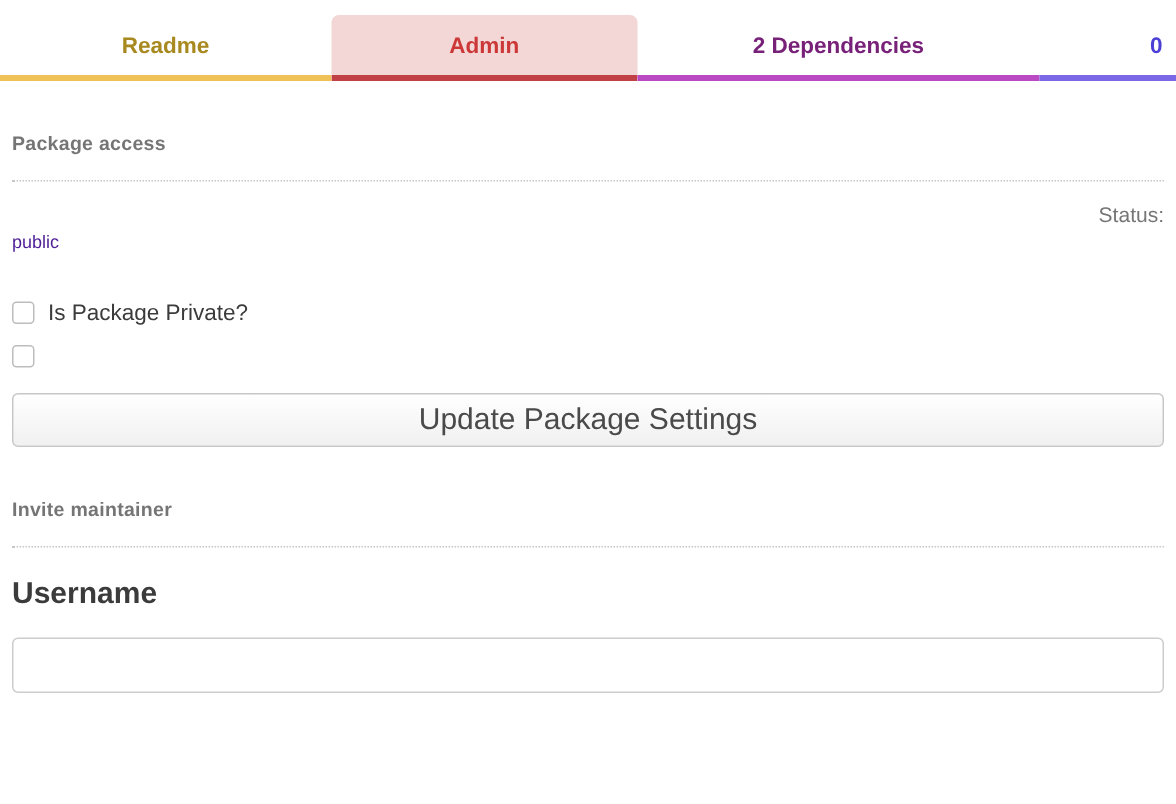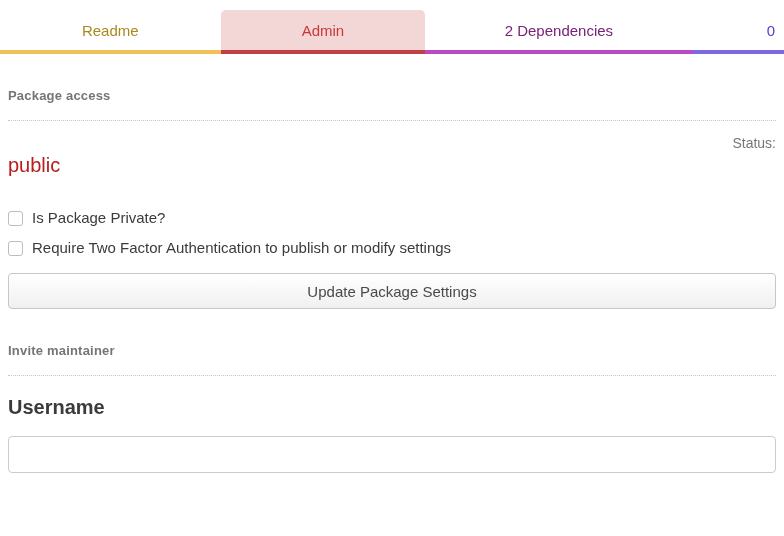--- a/index.html
+++ b/index.html
@@ -17,21 +17,21 @@
     display: flex;
     padding-top: 10px;
     width: 784px;
   }
   .tab {
     height: 44px;
     display: flex;
     align-items: center;
     justify-content: center;
     font-size: 15px;
-    font-weight: normal;
+    font-weight: bold;
     cursor: pointer;
     border-bottom: 4px solid transparent;
     white-space: nowrap;
     text-decoration: none;
   }
   .tab-readme {
     width: 222px;
     color: var(--tab-readme, #a8891f);
     border-bottom-color: var(--tab-readme-line, #efc156);
   }
@@ -72,28 +72,28 @@
   }
 
   .status-label {
     margin-top: 14px;
     font-size: 14px;
     color: #767676;
     text-align: right;
   }
   .status-value {
     margin-top: 3px;
-    font-size: 20px;
-    color: #b91c1c;
+    font-size: 12px;
+    color: #4c1d95;
   }
 
   .checkbox-group { margin-top: 32px; }
   .checkbox-row {
     display: flex;
-    align-items: flex-end;
+    align-items: center;
     margin-bottom: 13px;
     font-size: 15px;
     color: #3b3b3b;
     cursor: pointer;
   }
   .checkbox-row input[type="checkbox"] {
     appearance: none;
     -webkit-appearance: none;
     width: 15px;
     height: 15px;
@@ -107,21 +107,21 @@
 
   .wide-button {
     display: block;
     width: 100%;
     height: 36px;
     margin-top: 17px;
     border: 1px solid #c7c7c7;
     border-radius: 4px;
     background: linear-gradient(#ffffff, #f0f0f0);
     font-family: "Liberation Sans", sans-serif;
-    font-size: 15px;
+    font-size: 20px;
     color: #4a4a4a;
     cursor: pointer;
   }
 
   .field-label {
     margin-top: 20px;
     font-size: 20px;
     font-weight: bold;
     color: #3b3b3b;
   }
@@ -166,21 +166,20 @@
   <div class="status-label">Status:</div>
   <div class="status-value">public</div>
 
   <div class="checkbox-group">
     <label class="checkbox-row">
       <input type="checkbox" style="">
       <span>Is Package Private?</span>
     </label>
     <label class="checkbox-row">
       <input type="checkbox" style="">
-      <span>Require Two Factor Authentication to publish or modify settings</span>
     </label>
   </div>
 
   <button class="wide-button">Update Package Settings</button>
 
   <h2 class="section-title">Invite maintainer</h2>
   <div class="dotted-divider"></div>
 
   <div class="field-label">Username</div>
 

